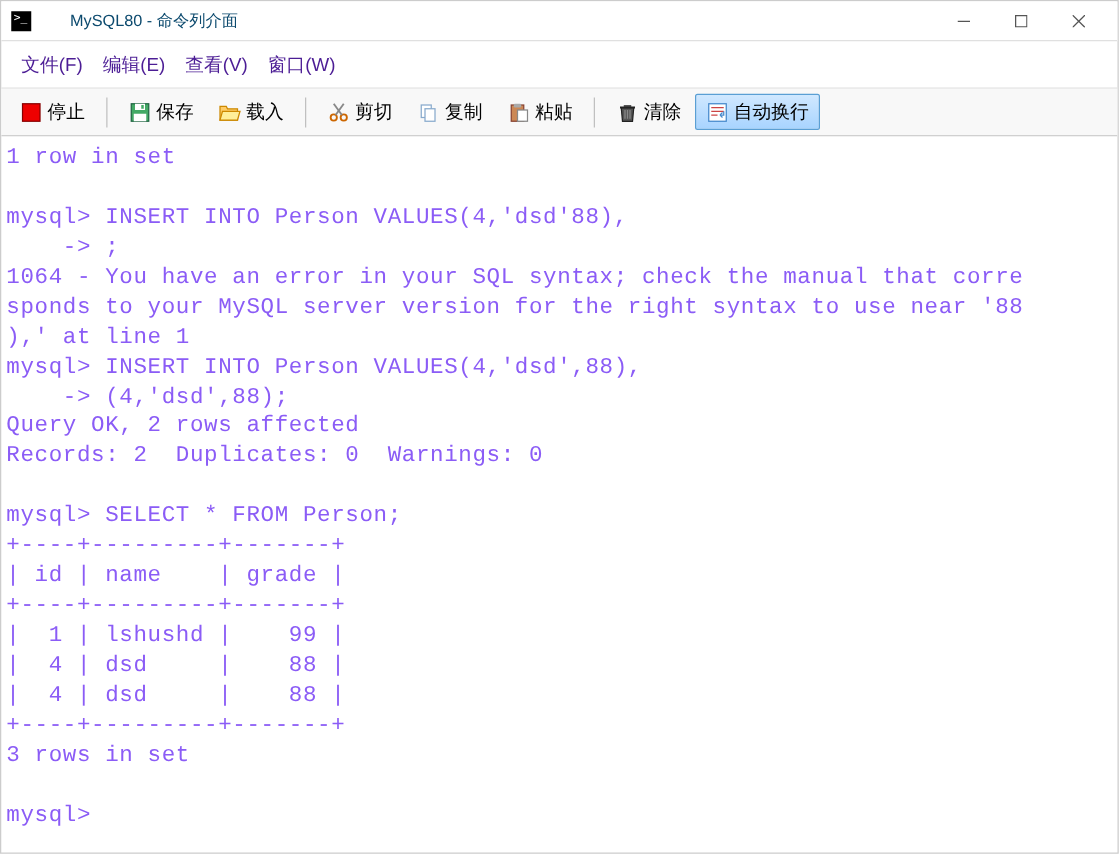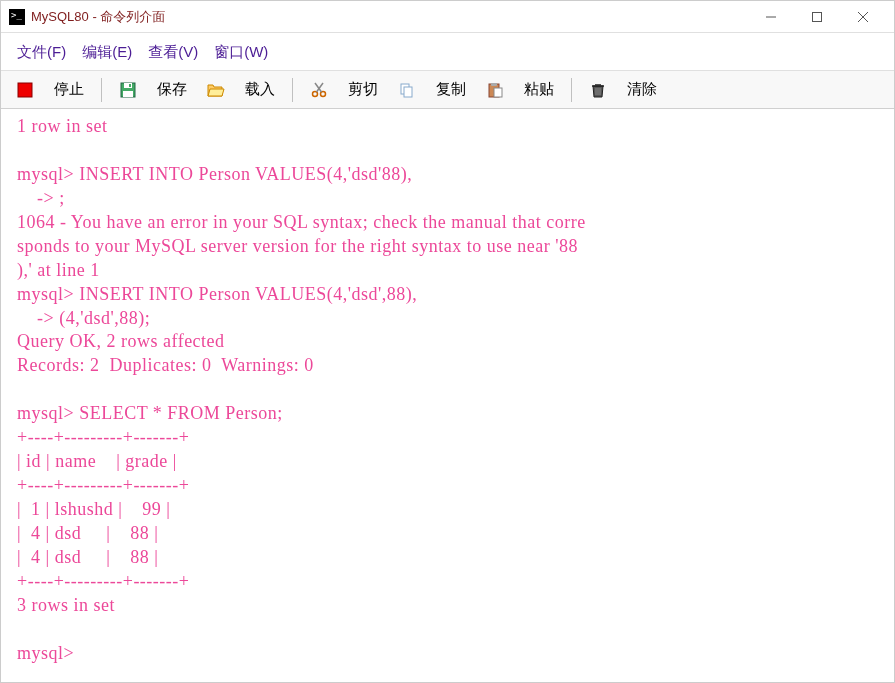--- a/index.html
+++ b/index.html
@@ -30,22 +30,23 @@
       content: ">_";
       color: #fff;
       font-size: 9px;
       position: absolute;
       top: 1px;
       left: 2px;
       font-family: monospace;
     }
     .titlebar-text {
       font-size: 13px;
-      color: #7f1d1d;
+      color: #0c4a6e;
       flex: 1;
+      margin-left: 25px;
     }
     .win-controls {
       display: flex;
       gap: 0;
     }
     .win-btn {
       width: 46px;
       height: 30px;
       display: flex;
       align-items: center;
@@ -71,21 +72,21 @@
       align-items: center;
       padding: 4px 6px;
       gap: 2px;
       background: #f8f8f8;
       border-bottom: 1px solid #d0d0d0;
     }
     .tool-btn {
       display: flex;
       align-items: center;
       padding: 4px 8px;
-      gap: 20px;
+      gap: 4px;
       font-size: 15px;
       color: #000;
       cursor: pointer;
       border: 1px solid transparent;
       border-radius: 2px;
     }
     .tool-btn.active {
       background: linear-gradient(#d0e8ff, #a8d4ff);
       border: 1px solid #5a9fd4;
     }
@@ -96,26 +97,26 @@
       align-items: center;
       justify-content: center;
     }
     .separator {
       width: 1px;
       height: 24px;
       background: #c0c0c0;
       margin: 0 6px;
     }
     .console {
-      font-family: Liberation Serif, serif;
+      font-family: Liberation Mono, monospace;
       font-size: 18px;
       line-height: 1.33;
-      padding: 6px 16px;
+      padding: 6px 4px;
       white-space: pre;
-      color: #ec4899;
+      color: #8b5cf6;
       letter-spacing: 0.5px;
     }
   </style>
 </head>
 <body>
 
 <div class="titlebar">
   <div class="titlebar-icon"></div>
   <div class="titlebar-text">MySQL80 - 命令列介面</div>
   <div class="win-controls">
@@ -212,20 +213,33 @@
       <svg width="16" height="16" viewBox="0 0 16 16">
           <path d="M3 4 L13 4 L12 15 L4 15 Z" fill="#555" stroke="#222"></path>
           <rect x="5" y="2" width="6" height="2" fill="#555"></rect>
           <line x1="2" y1="4" x2="14" y2="4" stroke="#222" stroke-width="1.5"></line>
           <line x1="6" y1="6" x2="6" y2="13" stroke="#888"></line>
           <line x1="8" y1="6" x2="8" y2="13" stroke="#888"></line>
           <line x1="10" y1="6" x2="10" y2="13" stroke="#888"></line>
         </svg>
     </span>
     <span>清除</span>
+  </div>
+  <div class="tool-btn active">
+    <span class="tool-icon">
+      <svg width="16" height="16" viewBox="0 0 16 16">
+          <rect x="1" y="1" width="14" height="14" fill="#fff" stroke="#48c"></rect>
+          <line x1="3" y1="4" x2="13" y2="4" stroke="#c44"></line>
+          <line x1="3" y1="7" x2="13" y2="7" stroke="#c44"></line>
+          <line x1="3" y1="10" x2="8" y2="10" stroke="#c44"></line>
+          <path d="M13 7 L13 10 L10 10" fill="none" stroke="#48c"></path>
+          <path d="M10 10 L12 8 M10 10 L12 12" stroke="#48c"></path>
+        </svg>
+    </span>
+    <span>自动换行</span>
   </div>
 </div>
 
 <div class="console">1 row in set
 
 mysql&gt; INSERT INTO Person VALUES(4,'dsd'88),
     -&gt; ;
 1064 - You have an error in your SQL syntax; check the manual that corre
 sponds to your MySQL server version for the right syntax to use near '88
 ),' at line 1

